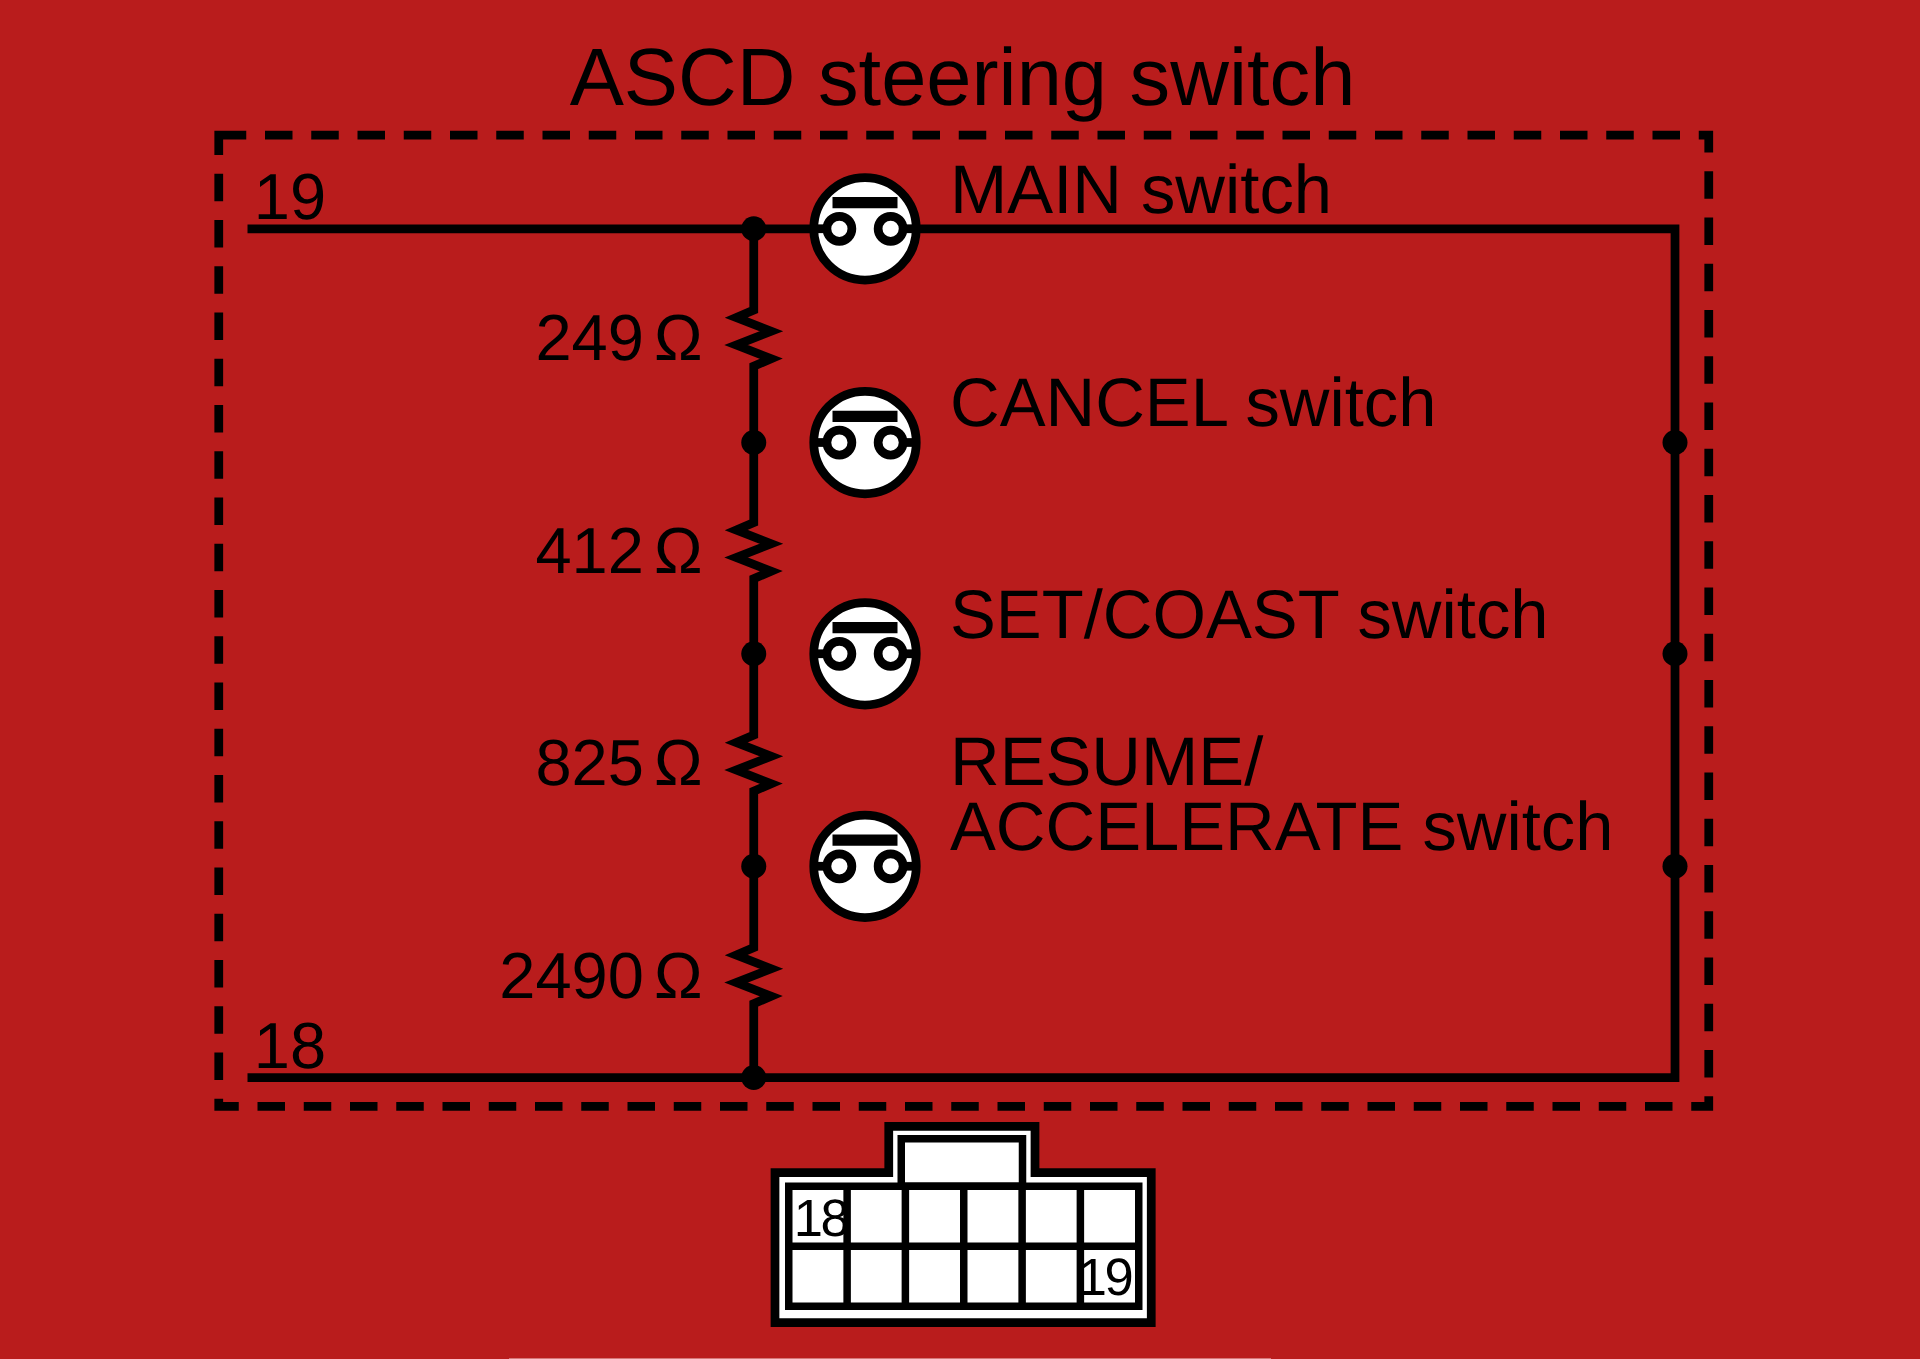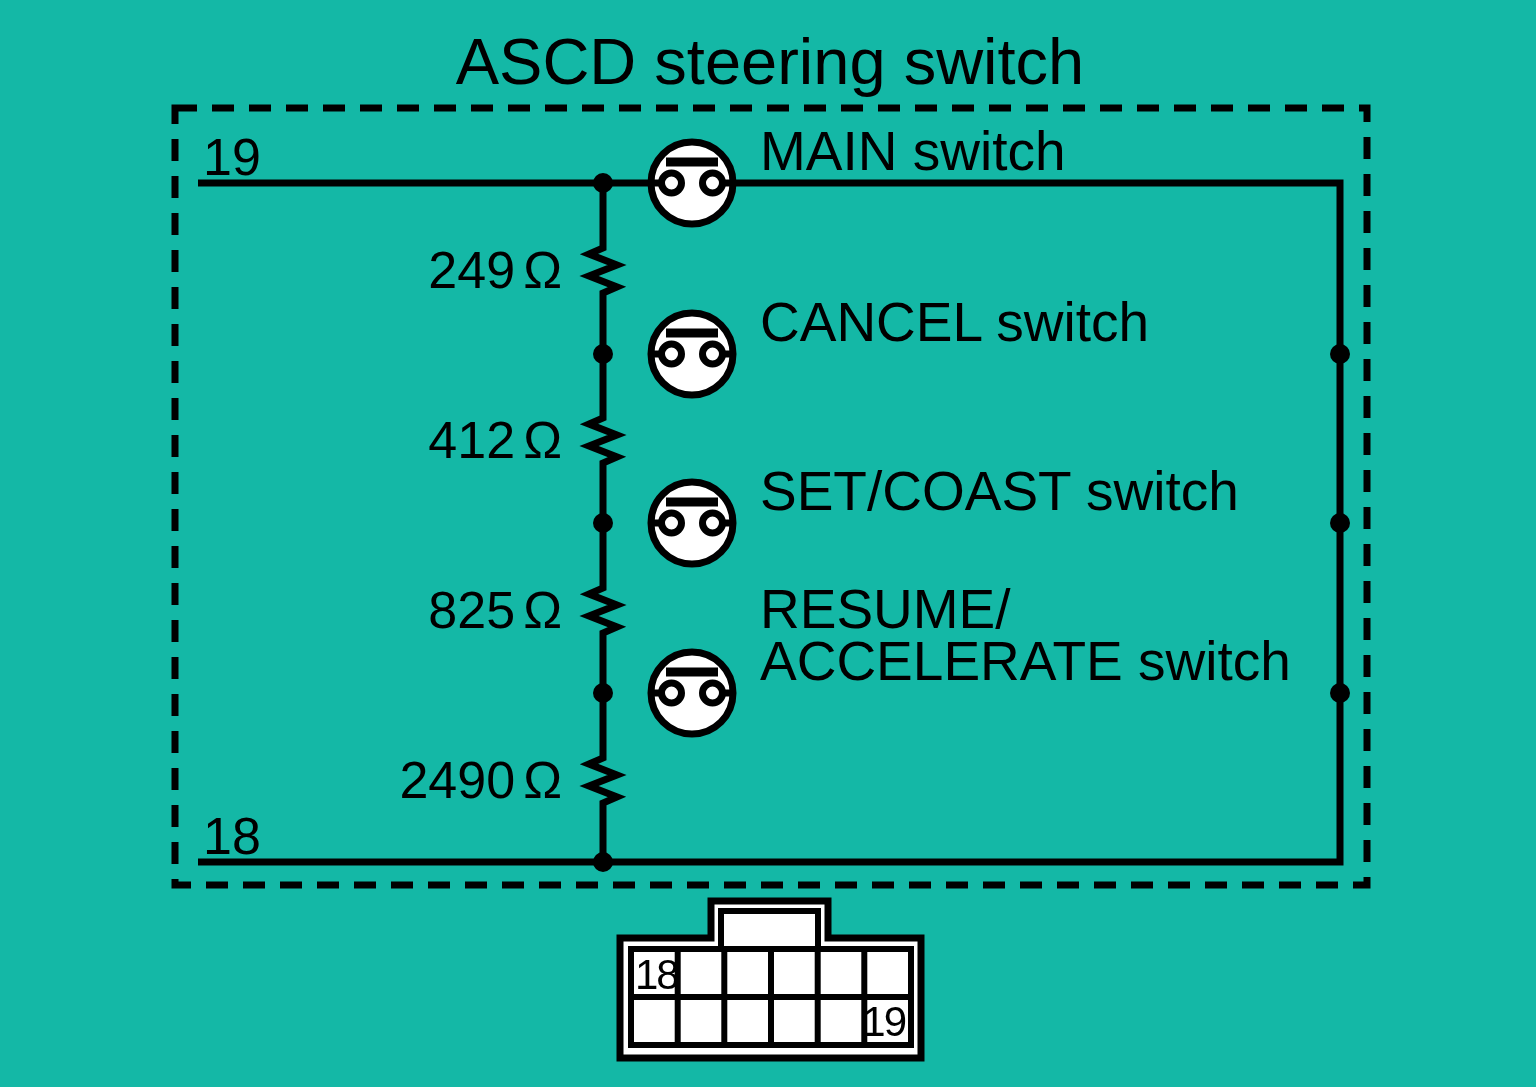--- a/index.html
+++ b/index.html
@@ -4,21 +4,21 @@
 <style>
   html, body {
     margin: 0;
     padding: 0;
     background: #ffffff;
   }
   #stage {
     position: relative;
     width: 1536px;
     height: 1087px;
-    background: #14b8a6;
+    background: #b91c1c;
     overflow: hidden;
   }
   svg { display: block; }
   text {
     font-family: "Liberation Sans", sans-serif;
     fill: #000000;
   }
   .t-title  { font-size: 65px; }
   .t-term   { font-size: 52px; }
   .t-res    { font-size: 52px; }

